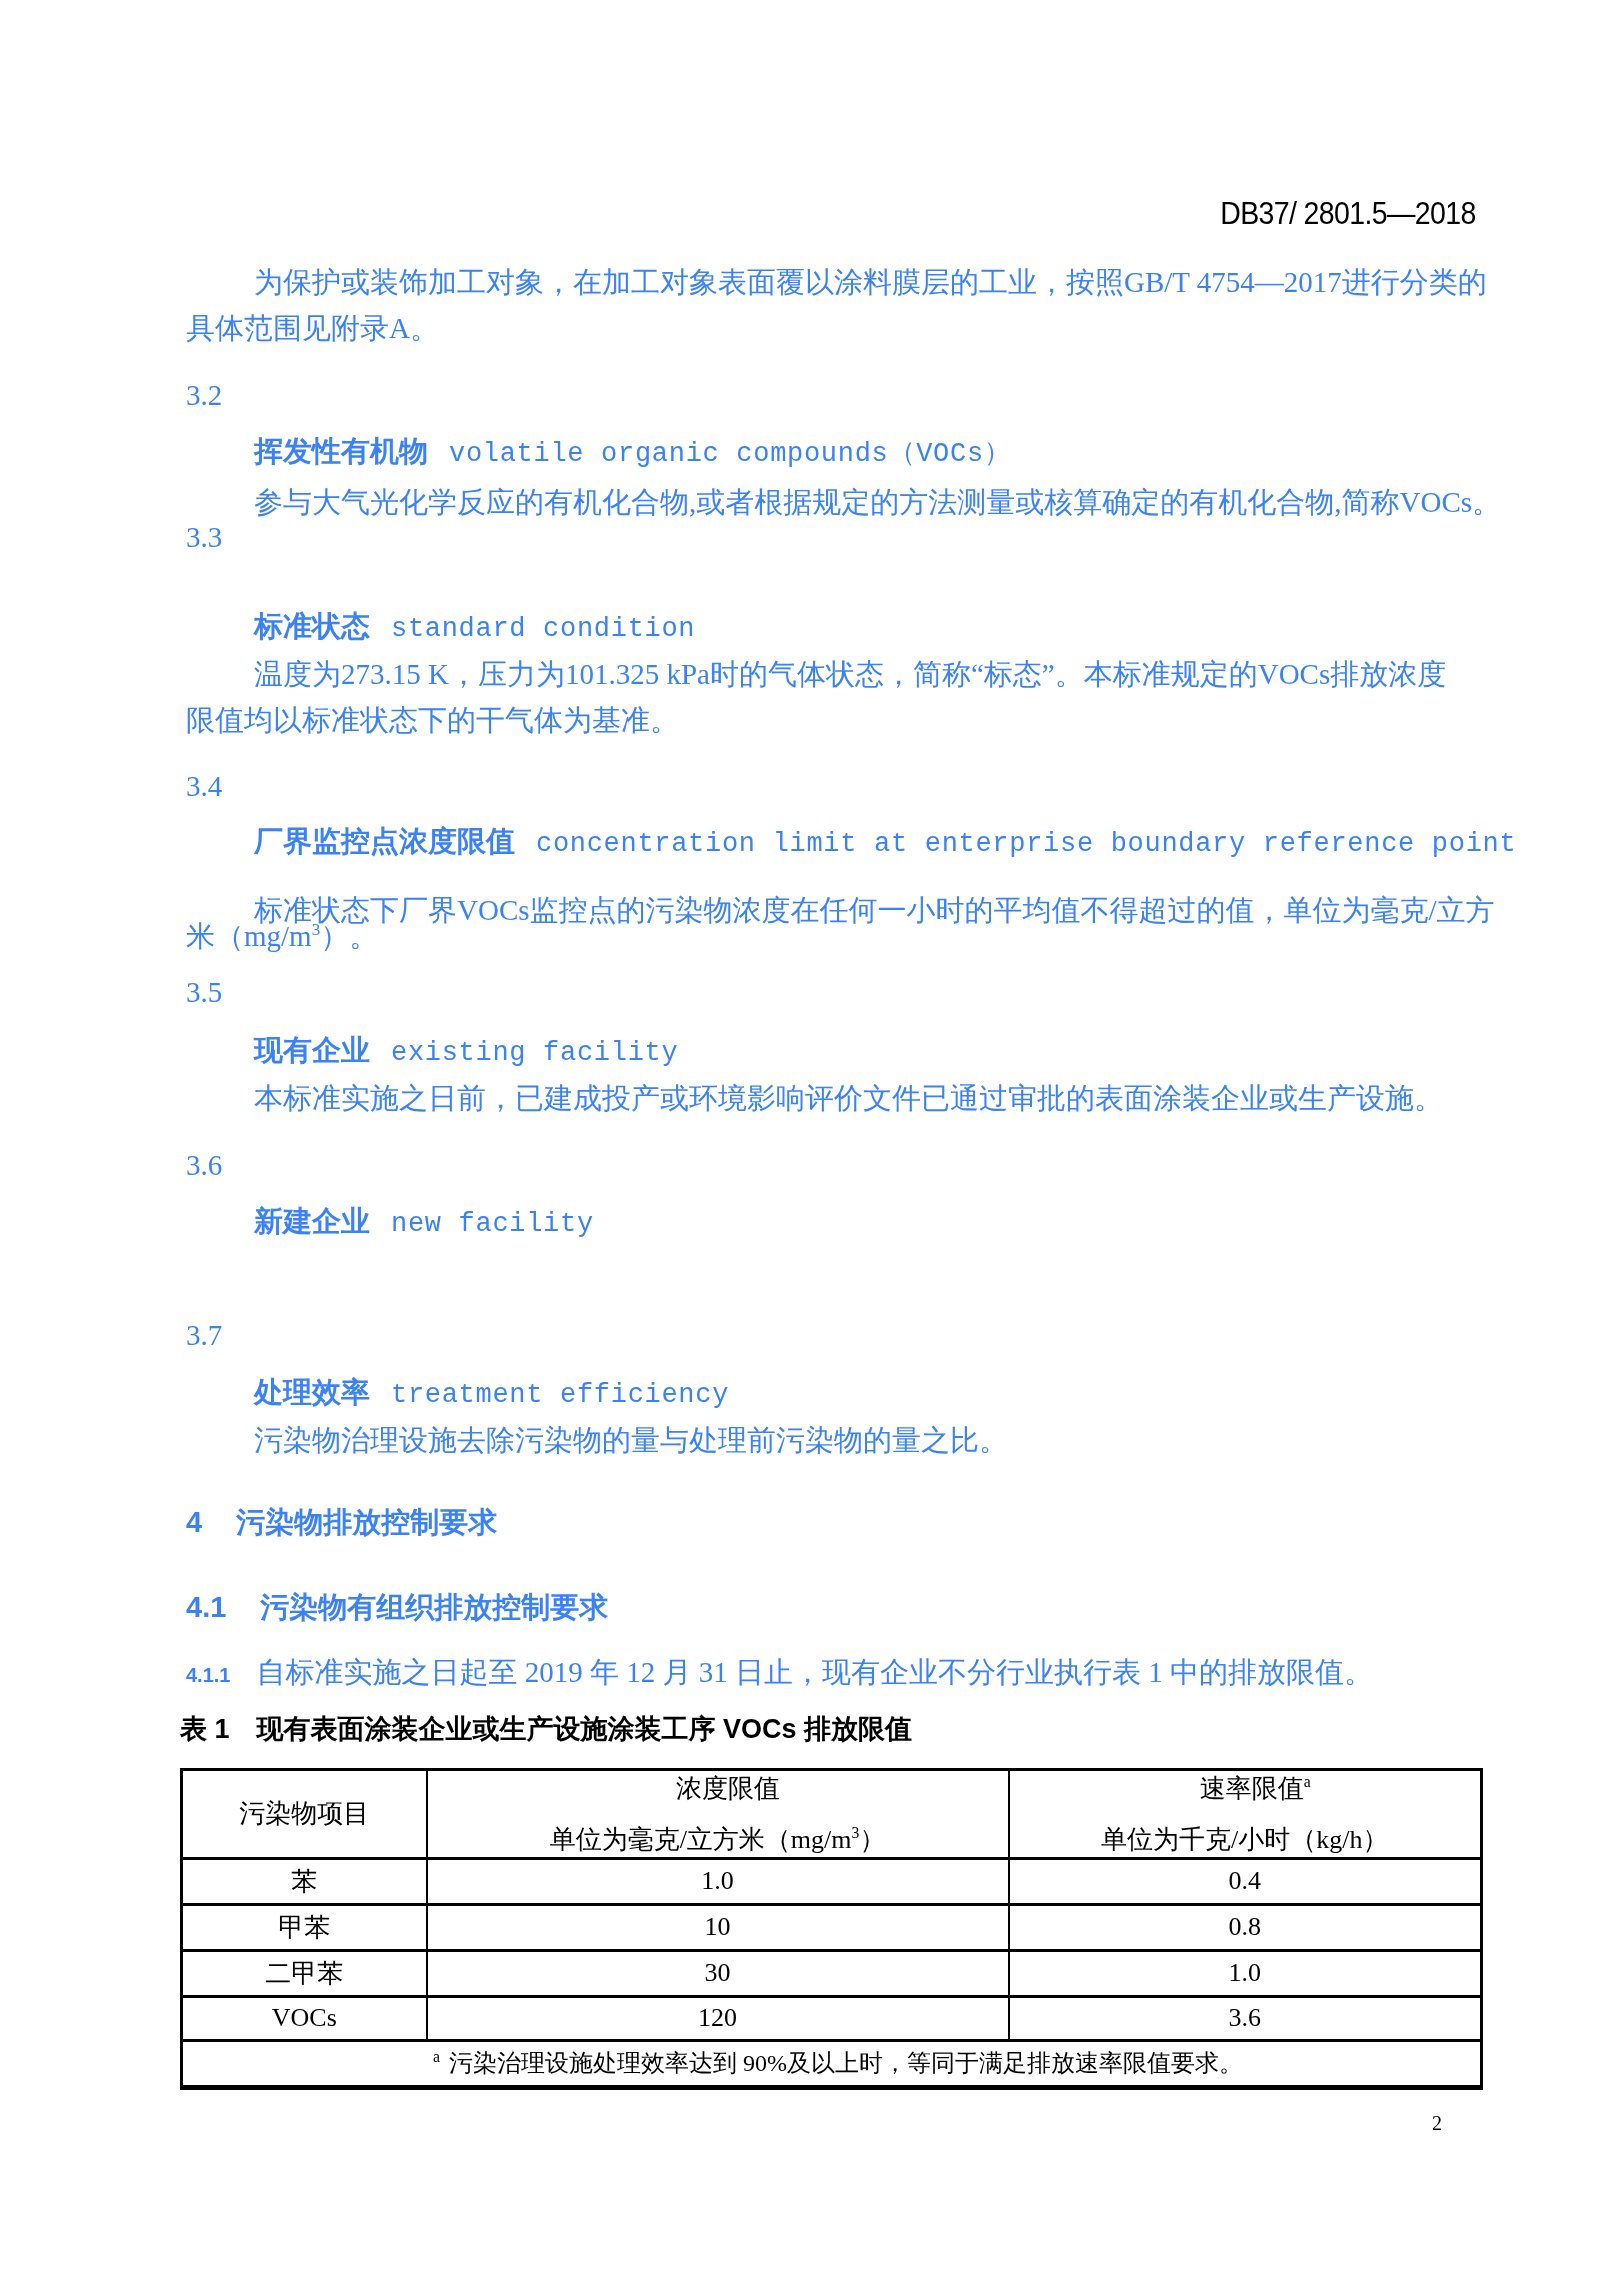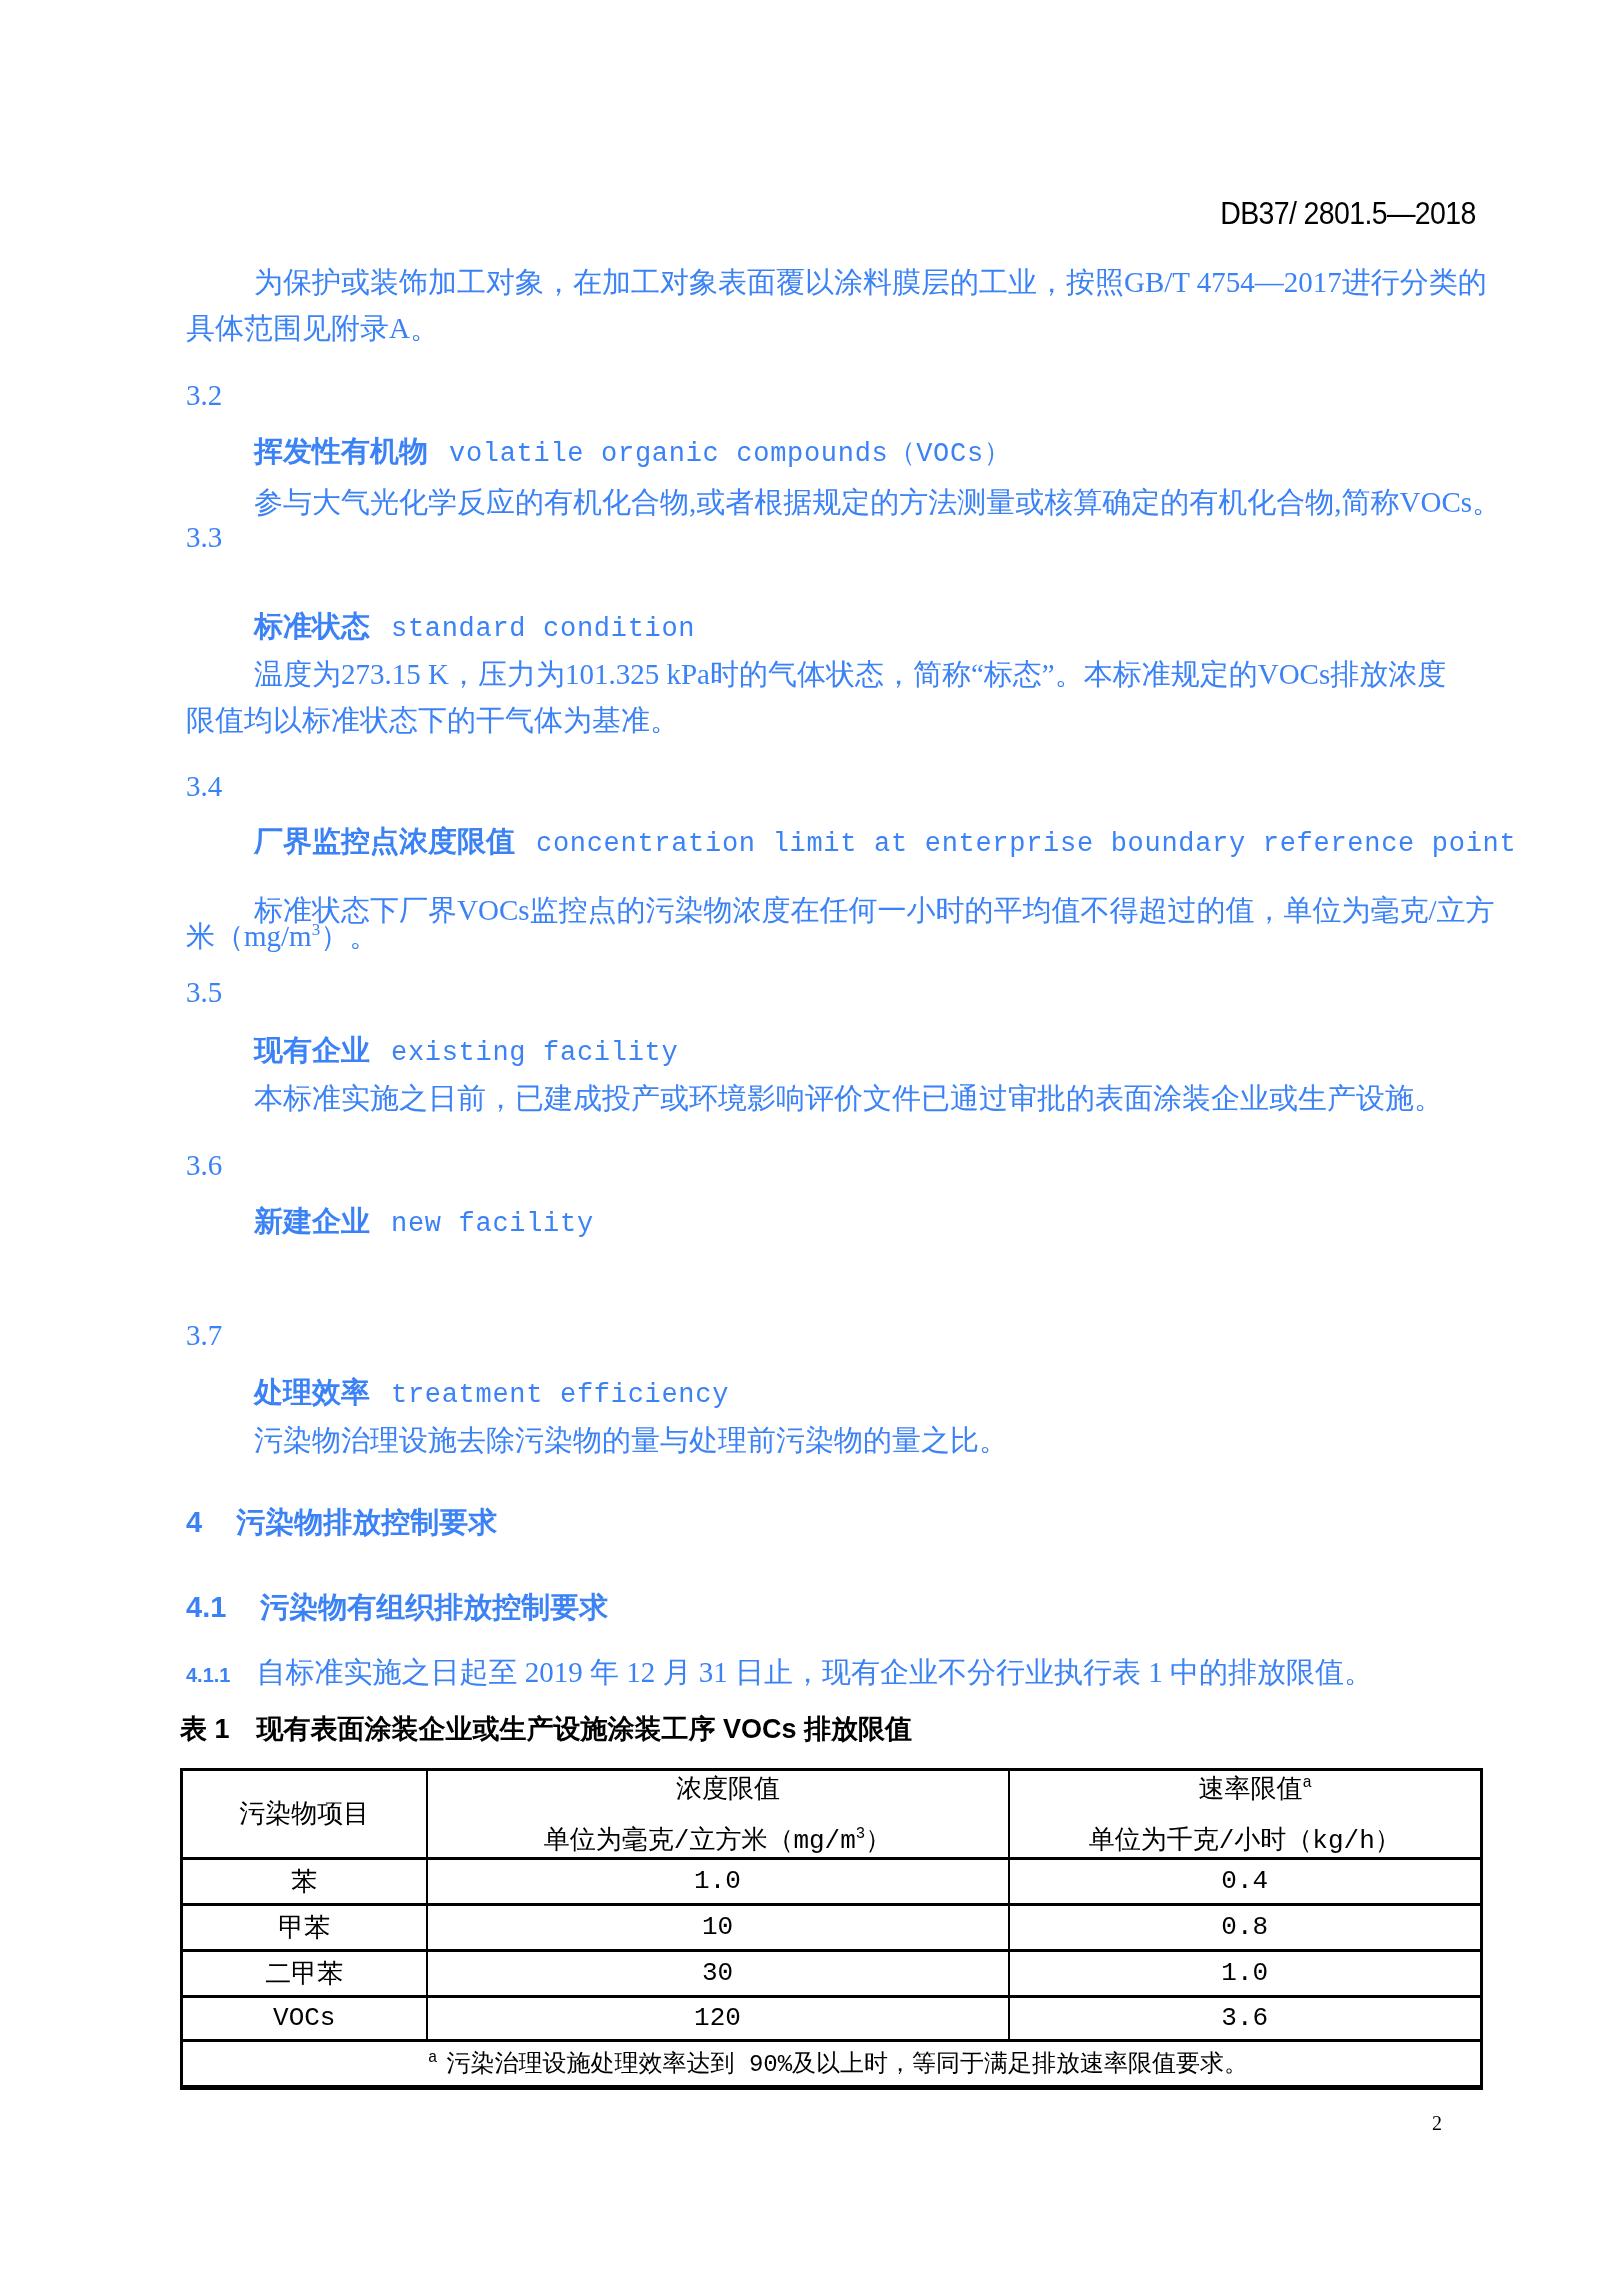--- a/index.html
+++ b/index.html
@@ -75,21 +75,21 @@
     color:#000;
   }
   table.t1 td {
     border:3.3px solid #000;
     border-left-width:2.6px;
     border-right-width:2.6px;
     text-align:center;
     vertical-align:middle;
     padding:0;
   }
-  table.t1 { border:3.9px solid #000; border-bottom-width:5.9px;font-family:Liberation Mono, monospace; }
+  table.t1 { border:3.9px solid #000; border-bottom-width:5.9px; }
   tr.t1-head td { border-bottom-width:3.9px; }
   .h-line  { margin-top:0px;padding-left:21px; }
   .h-line2 { margin-top:15.7px; }
   .supS { font-size:15.7px; line-height:0; vertical-align:super; }
   td.t1-foot {
     text-align:right;
     padding-left:13px !important;
     font-size:24px;
   }
   td.t1-foot .fn-sup { margin-right:9.2px; }

